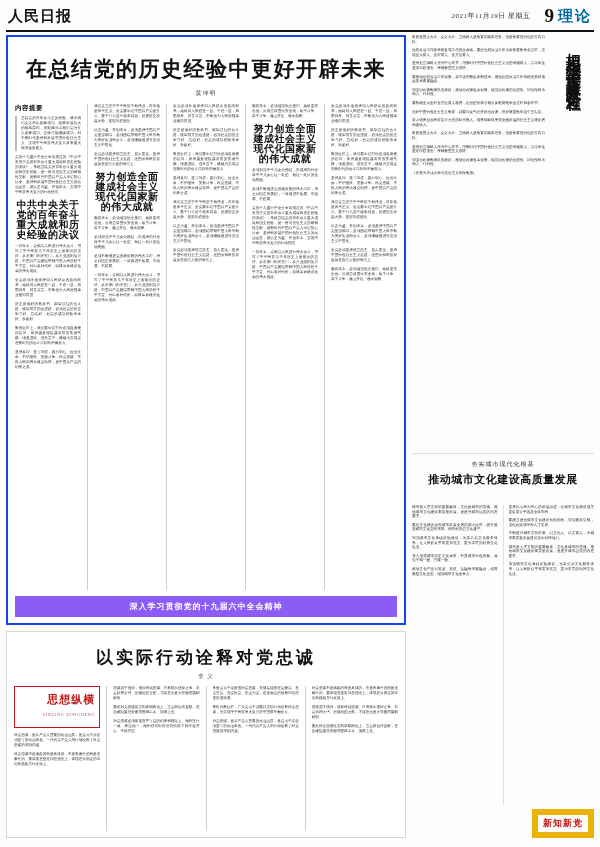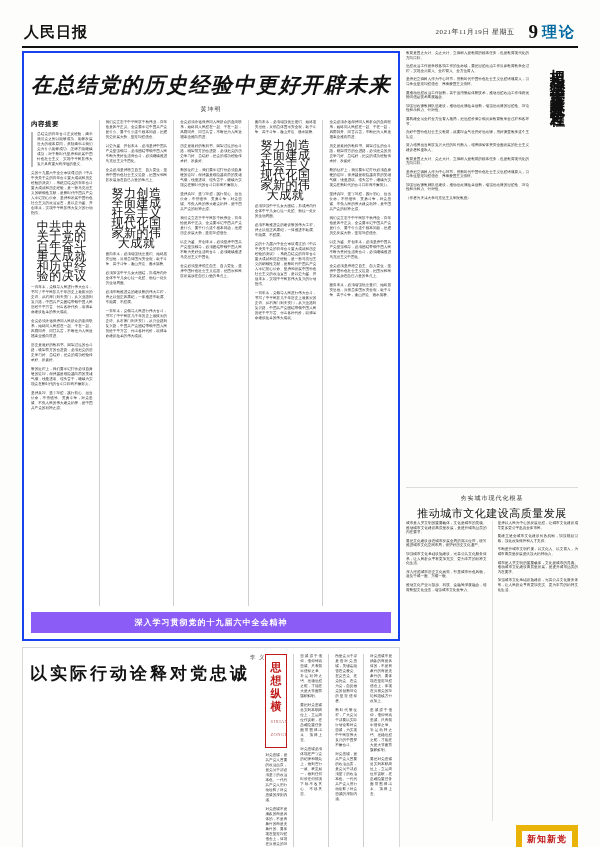--- a/index.html
+++ b/index.html
@@ -14,21 +14,21 @@
     color: #1a1a1a;
     overflow: hidden;
     position: relative;
   }
   .page {
     position: relative;
     width: 600px;
     height: 847px;
     background: #fdfdfb;
     box-sizing: border-box;
-    padding: 16px;
+    padding: 0;
   }
 
   
   .masthead {
     height: 30px;
     display: flex;
     align-items: center;
     justify-content: space-between;
     padding: 4px 8px 2px 8px;
     box-sizing: border-box;
@@ -96,21 +96,20 @@
     background: #fff;
   }
   .headline-main {
     font-family: "Liberation Serif", serif;
     font-weight: bold;
     font-size: 21px;
     letter-spacing: 1.5px;
     text-align: center;
     margin: 12px 0 6px 0;
     color: #111;
-    font-style: italic;
   }
   .byline {
     text-align: center;
     font-size: 6px;
     color: #444;
     letter-spacing: 1px;
     margin-bottom: 6px;
   }
   .hl-cols {
     display: flex;
@@ -134,22 +133,22 @@
     font-size: 3.6px;
     line-height: 5.0px;
     text-align: justify;
     color: #2b2b2b;
     word-break: break-all;
     margin: 0 0 4px 0;
     font-family: "DejaVu Sans", sans-serif;
   }
   .tx.dense { line-height: 4.6px; }
   .sub-head {
-    font-weight: normal;
-    font-size: 12px;
+    font-weight: bold;
+    font-size: 10px;
     line-height: 10px;
     text-align: center;
     margin: 5px 0 4px 0;
     letter-spacing: 0.5px;
     color: #111;
   }
   .lead-label {
     font-weight: bold;
     font-size: 6.5px;
     margin: 0 0 3px 0;
@@ -172,21 +171,21 @@
     padding: 5px 0;
     margin-top: 6px;
   }
 
   
   .bottom-article {
     border: 1px solid #d8d8d8;
     margin-top: 6px;
     flex: 1;
     display: flex;
-    flex-direction: row;
+    flex-direction: column;
     padding: 6px 7px;
     box-sizing: border-box;
     background: #fff;
     overflow: hidden;
   }
   .headline-second {
     font-weight: bold;
     font-size: 17px;
     text-align: center;
     letter-spacing: 3px;
@@ -206,21 +205,21 @@
     flex: 1;
     overflow: hidden;
   }
   .logo-stamp {
     border: 1px solid #c01a1a;
     color: #c01a1a;
     font-weight: bold;
     font-size: 11px;
     letter-spacing: 1px;
     padding: 6px 4px;
-    text-align: left;
+    text-align: right;
     margin-bottom: 5px;
     line-height: 13px;
   }
   .logo-stamp .small {
     display: block;
     font-size: 4.5px;
     letter-spacing: 0.5px;
     color: #b05a5a;
     font-weight: normal;
     margin-top: 2px;
@@ -271,25 +270,25 @@
   }
   .kicker {
     text-align: center;
     font-size: 6px;
     color: #333;
     letter-spacing: 1px;
     margin-bottom: 3px;
   }
   .headline-right {
     text-align: center;
-    font-weight: normal;
+    font-weight: bold;
     font-size: 11px;
     letter-spacing: 0.5px;
     color: #111;
-    margin-bottom: 0;
+    margin-bottom: 18px;
   }
   .right-mid-cols {
     display: flex;
     gap: 5px;
     height: 300px;
     overflow: hidden;
   }
   .stamp-new {
     margin-top: 4px;
     text-align: right;

